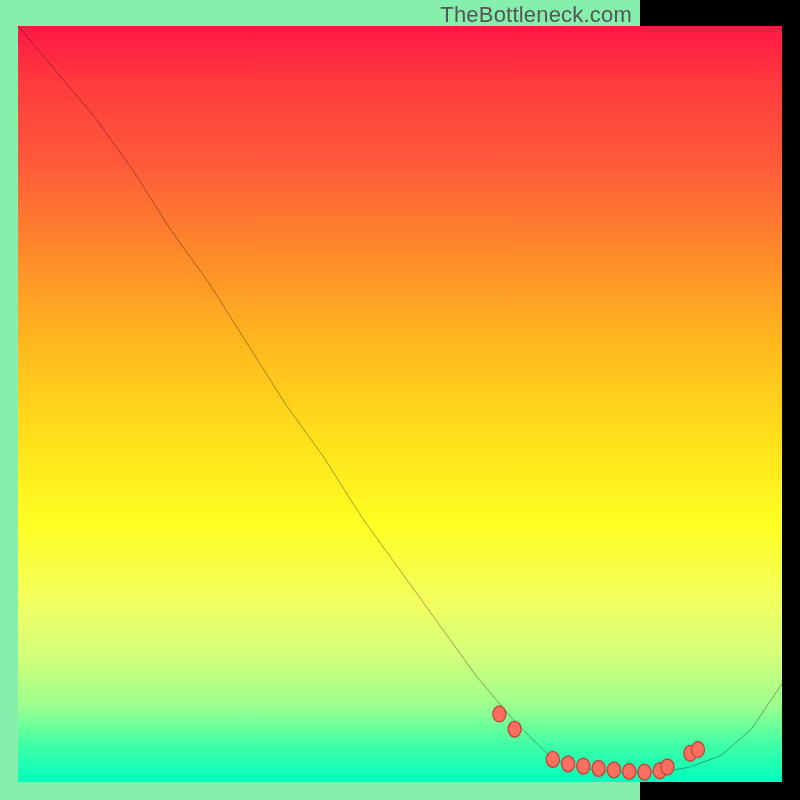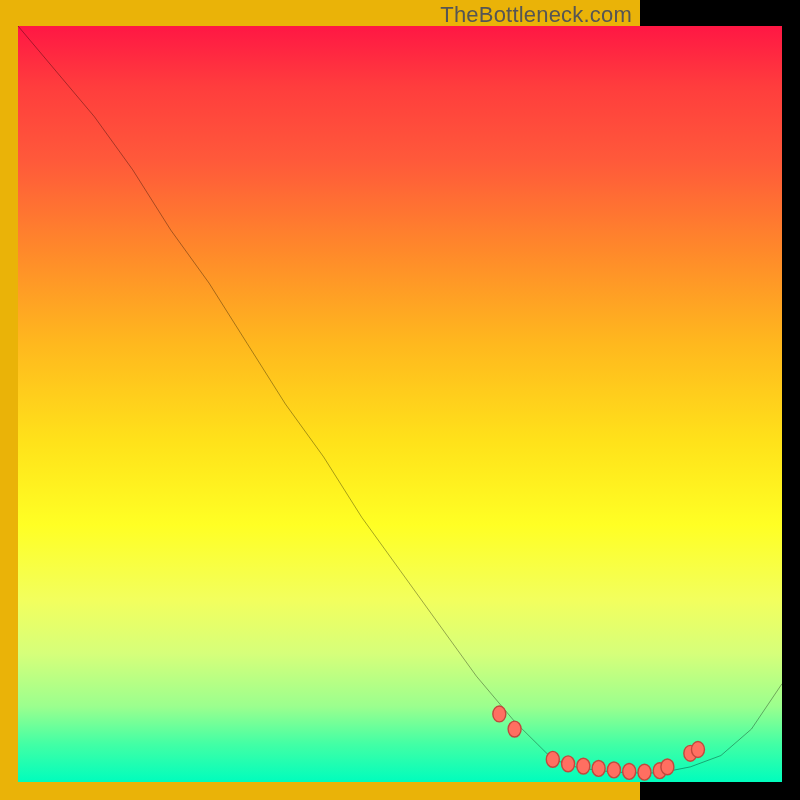--- a/index.html
+++ b/index.html
@@ -8,21 +8,21 @@
     width: 800px;
     height: 800px;
     overflow: hidden;
     background: #000;
     font-family: Arial, Helvetica, sans-serif;
   }
   .frame {
     position: relative;
     width: 640px;
     height: 800px;
-    background: #eab308;
+    background: #86efac;
   }
   .watermark {
     position: absolute;
     top: 2px;
     right: 8px;
     font-size: 22px;
     font-weight: 500;
     color: #555;
     letter-spacing: 0.2px;
     z-index: 5;

